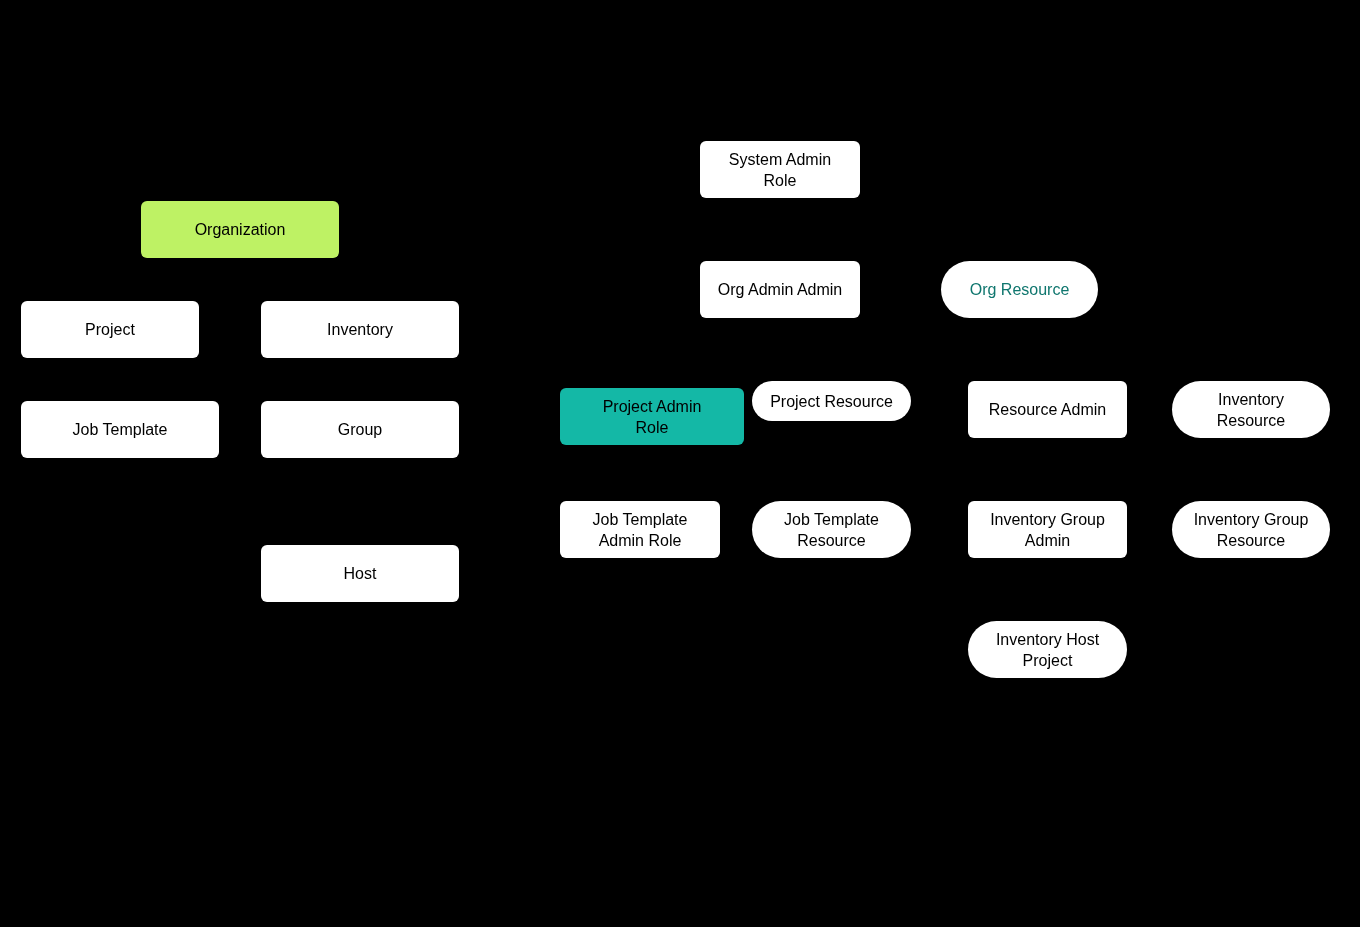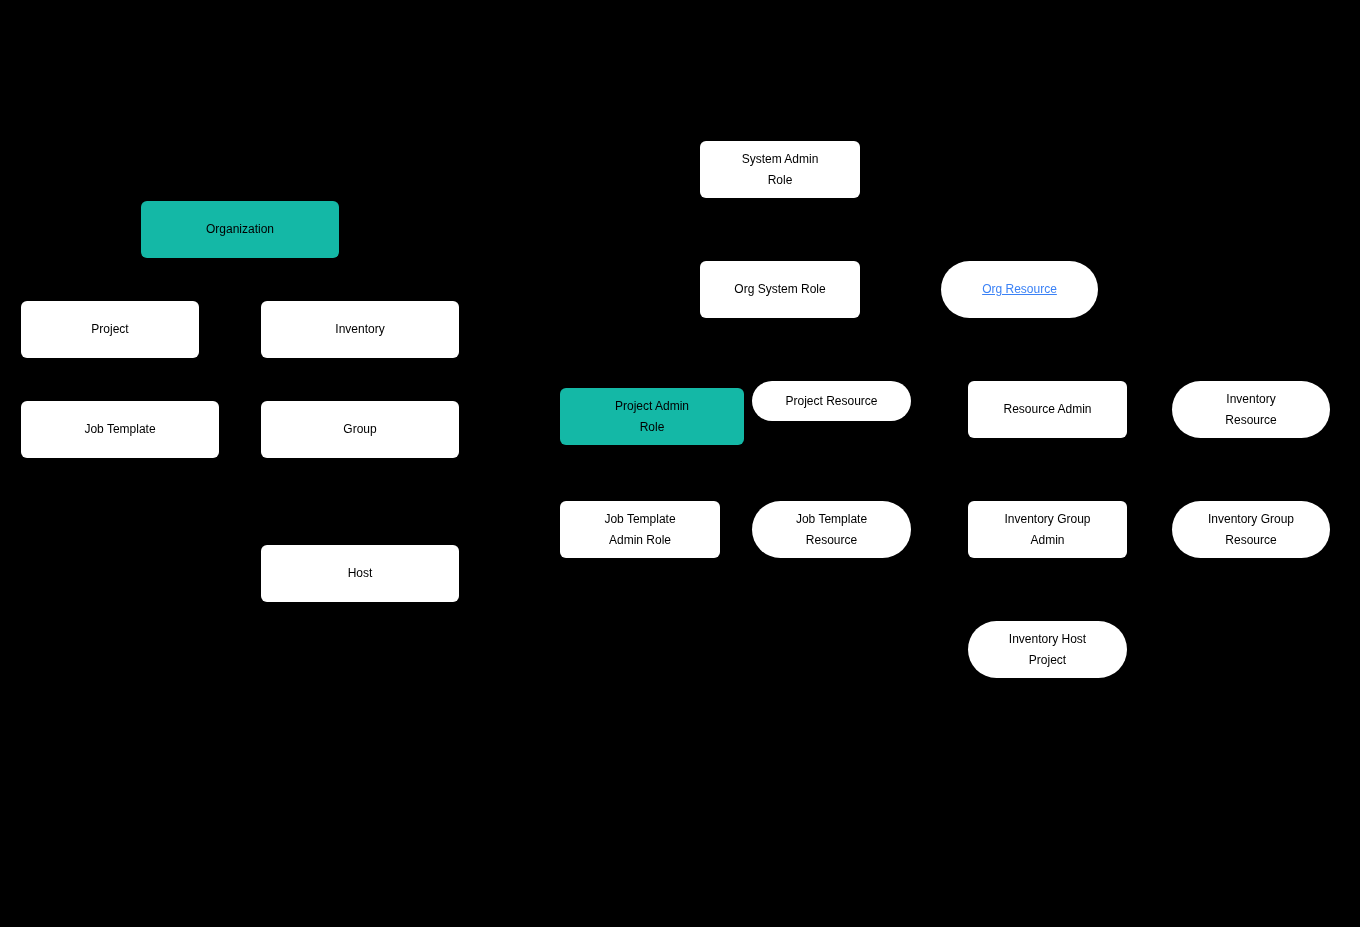--- a/index.html
+++ b/index.html
@@ -17,39 +17,39 @@
     width: 1360px;
     height: 927px;
   }
   .node {
     position: absolute;
     box-sizing: border-box;
     display: flex;
     align-items: center;
     justify-content: center;
     text-align: center;
-    font-size: 12px;
+    font-size: 16px;
     line-height: 21px;
   }
   .node.rect {
     border-radius: 6px;
   }
   .node.pill {
     border-radius: 28.5px;
   }
   .node-label {
     white-space: pre-line;
     padding: 0 4px;
   }
 </style>
 </head>
 <body style="background: rgb(0, 0, 0);">
 
 <div class="diagram" style="width: 1360px; height: 927px;">
-    <div class="node rect" style="left: 141px; top: 201px; width: 198px; height: 57px; background: #14b8a6; color: rgb(0, 0, 0);">
+    <div class="node rect" style="left: 141px; top: 201px; width: 198px; height: 57px; background: #bef264; color: rgb(0, 0, 0);">
       <span class="node-label">Organization</span>
     </div>
     <div class="node rect" style="left: 21px; top: 301px; width: 178px; height: 57px; background: rgb(255, 255, 255); color: rgb(0, 0, 0);">
       <span class="node-label">Project</span>
     </div>
     <div class="node rect" style="left: 261px; top: 301px; width: 198px; height: 57px; background: rgb(255, 255, 255); color: rgb(0, 0, 0);">
       <span class="node-label">Inventory</span>
     </div>
     <div class="node rect" style="left: 21px; top: 401px; width: 198px; height: 57px; background: rgb(255, 255, 255); color: rgb(0, 0, 0);">
       <span class="node-label">Job Template</span>
@@ -58,23 +58,23 @@
       <span class="node-label">Group</span>
     </div>
     <div class="node rect" style="left: 261px; top: 501px; width: 198px; height: 57px; background: rgb(255, 255, 255); color: rgb(0, 0, 0); margin-top: 44px;">
       <span class="node-label">Host</span>
     </div>
     <div class="node rect" style="left: 700px; top: 141px; width: 160px; height: 57px; background: rgb(255, 255, 255); color: rgb(0, 0, 0);">
       <span class="node-label">System Admin
 Role</span>
     </div>
     <div class="node rect" style="left: 700px; top: 261px; width: 160px; height: 57px; background: rgb(255, 255, 255); color: rgb(0, 0, 0);">
-      <span class="node-label">Org System Role</span>
+      <span class="node-label">Org Admin Admin</span>
     </div>
-    <div class="node pill" style="left: 941px; top: 261px; width: 157px; height: 57px; background: rgb(255, 255, 255); color: #3b82f6; text-decoration: underline;">
+    <div class="node pill" style="left: 941px; top: 261px; width: 157px; height: 57px; background: rgb(255, 255, 255); color: #0f766e;">
       <span class="node-label">Org Resource</span>
     </div>
     <div class="node rect" style="left: 560px; top: 381px; width: 184px; height: 57px; background: #14b8a6; color: rgb(0, 0, 0); margin-top: 7px;">
       <span class="node-label">Project Admin
 Role</span>
     </div>
     <div class="node pill" style="left: 752px; top: 381px; width: 159px; height: 40px; background: rgb(255, 255, 255); color: rgb(0, 0, 0);">
       <span class="node-label">Project Resource</span>
     </div>
     <div class="node rect" style="left: 968px; top: 381px; width: 159px; height: 57px; background: rgb(255, 255, 255); color: rgb(0, 0, 0);">

